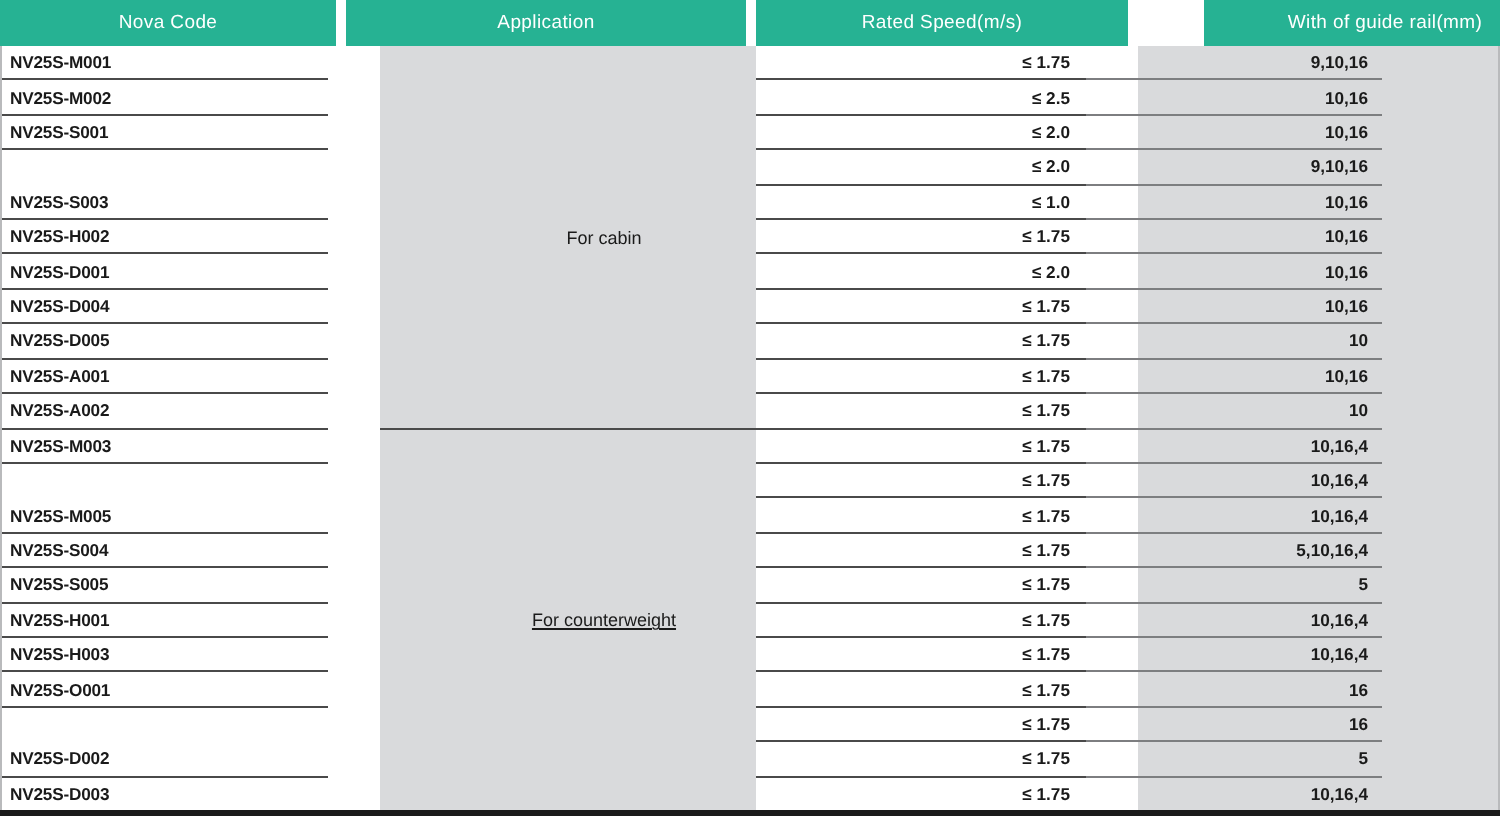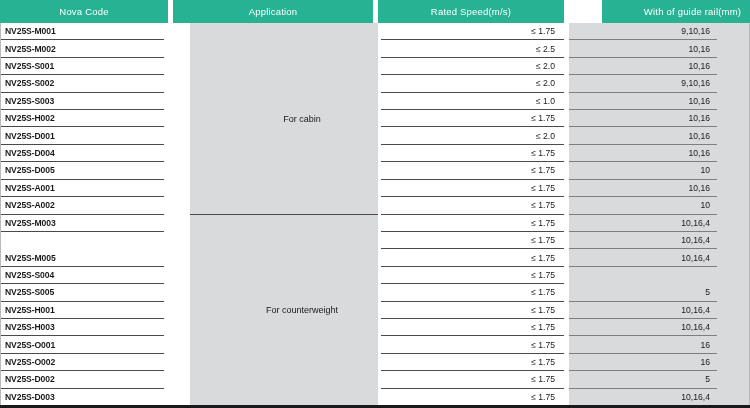--- a/index.html
+++ b/index.html
@@ -101,38 +101,38 @@
     padding-left: 5px;
     justify-content: flex-start;
     border-bottom: 1px solid #4a4a4a;
     font-weight: bold;
     letter-spacing: -0.1px;
   }
   .row:last-child .c-code { border-bottom: none; }
 
   
   .c-speed {
-    left: 381px;
+    left: 361px;
     width: 183px;
     padding-right: 9px;
     justify-content: flex-end;
     border-bottom: 1px solid #4a4a4a;
-    font-weight: normal;
+    font-weight: bold;
     text-align: right;
   }
   .row:last-child .c-speed { border-bottom: none; }
 
   
   .c-rail {
-    left: 569px;
+    left: 543px;
     width: 148px;
     padding-right: 7px;
     justify-content: flex-end;
     border-bottom: 1px solid #7d7e80;
-    font-weight: normal;
+    font-weight: bold;
   }
   .row:last-child .c-rail { border-bottom: none; }
 
   
   .c-app {
     position: absolute;
     left: 190px;
     width: 188px;
     background: #d9dadc;
     display: flex;
@@ -202,21 +202,20 @@
         <div class="cell c-code">NV25S-M002</div>
         <div class="cell c-speed">≤ 2.5</div>
         <div class="cell c-rail">10,16</div>
       </div>
       <div class="row" style="top: 34.82px;">
         <div class="cell c-code">NV25S-S001</div>
         <div class="cell c-speed">≤ 2.0</div>
         <div class="cell c-rail">10,16</div>
       </div>
       <div class="row" style="top: 52.23px;">
-        <div class="cell c-code">NV25S-S002</div>
         <div class="cell c-speed">≤ 2.0</div>
         <div class="cell c-rail">9,10,16</div>
       </div>
       <div class="row" style="top: 69.64px;">
         <div class="cell c-code">NV25S-S003</div>
         <div class="cell c-speed">≤ 1.0</div>
         <div class="cell c-rail">10,16</div>
       </div>
       <div class="row" style="top: 87.05px;">
         <div class="cell c-code">NV25S-H002</div>
@@ -260,20 +259,21 @@
         <div class="cell c-rail">10,16,4</div>
       </div>
       <div class="row" style="top: 226.33px;">
         <div class="cell c-code">NV25S-M005</div>
         <div class="cell c-speed">≤ 1.75</div>
         <div class="cell c-rail">10,16,4</div>
       </div>
       <div class="row" style="top: 243.74px;">
         <div class="cell c-code">NV25S-S004</div>
         <div class="cell c-speed">≤ 1.75</div>
+        <div class="cell c-rail">5,10,16,4</div>
       </div>
       <div class="row" style="top: 261.15px;">
         <div class="cell c-code">NV25S-S005</div>
         <div class="cell c-speed">≤ 1.75</div>
         <div class="cell c-rail">5</div>
       </div>
       <div class="row" style="top: 278.56px;">
         <div class="cell c-code">NV25S-H001</div>
         <div class="cell c-speed">≤ 1.75</div>
         <div class="cell c-rail">10,16,4</div>
@@ -282,34 +282,33 @@
         <div class="cell c-code">NV25S-H003</div>
         <div class="cell c-speed">≤ 1.75</div>
         <div class="cell c-rail">10,16,4</div>
       </div>
       <div class="row" style="top: 313.38px;">
         <div class="cell c-code">NV25S-O001</div>
         <div class="cell c-speed">≤ 1.75</div>
         <div class="cell c-rail">16</div>
       </div>
       <div class="row" style="top: 330.79px;">
-        <div class="cell c-code">NV25S-O002</div>
         <div class="cell c-speed">≤ 1.75</div>
         <div class="cell c-rail">16</div>
       </div>
       <div class="row" style="top: 348.2px;">
         <div class="cell c-code">NV25S-D002</div>
         <div class="cell c-speed">≤ 1.75</div>
         <div class="cell c-rail">5</div>
       </div>
       <div class="row" style="top: 365.61px;">
         <div class="cell c-code">NV25S-D003</div>
         <div class="cell c-speed">≤ 1.75</div>
         <div class="cell c-rail">10,16,4</div>
       </div>
-      <div class="c-app" style="top: 191.51px; height: 191.51px;">For counterweight</div>
+      <div class="c-app" style="top: 191.51px; height: 191.51px; text-decoration: underline;">For counterweight</div>
     </div>
 
   <div class="left-rule"></div>
   <div class="right-rule"></div>
   <div class="bottom-rule"></div>
 
 </div>
 
 </body></html>

